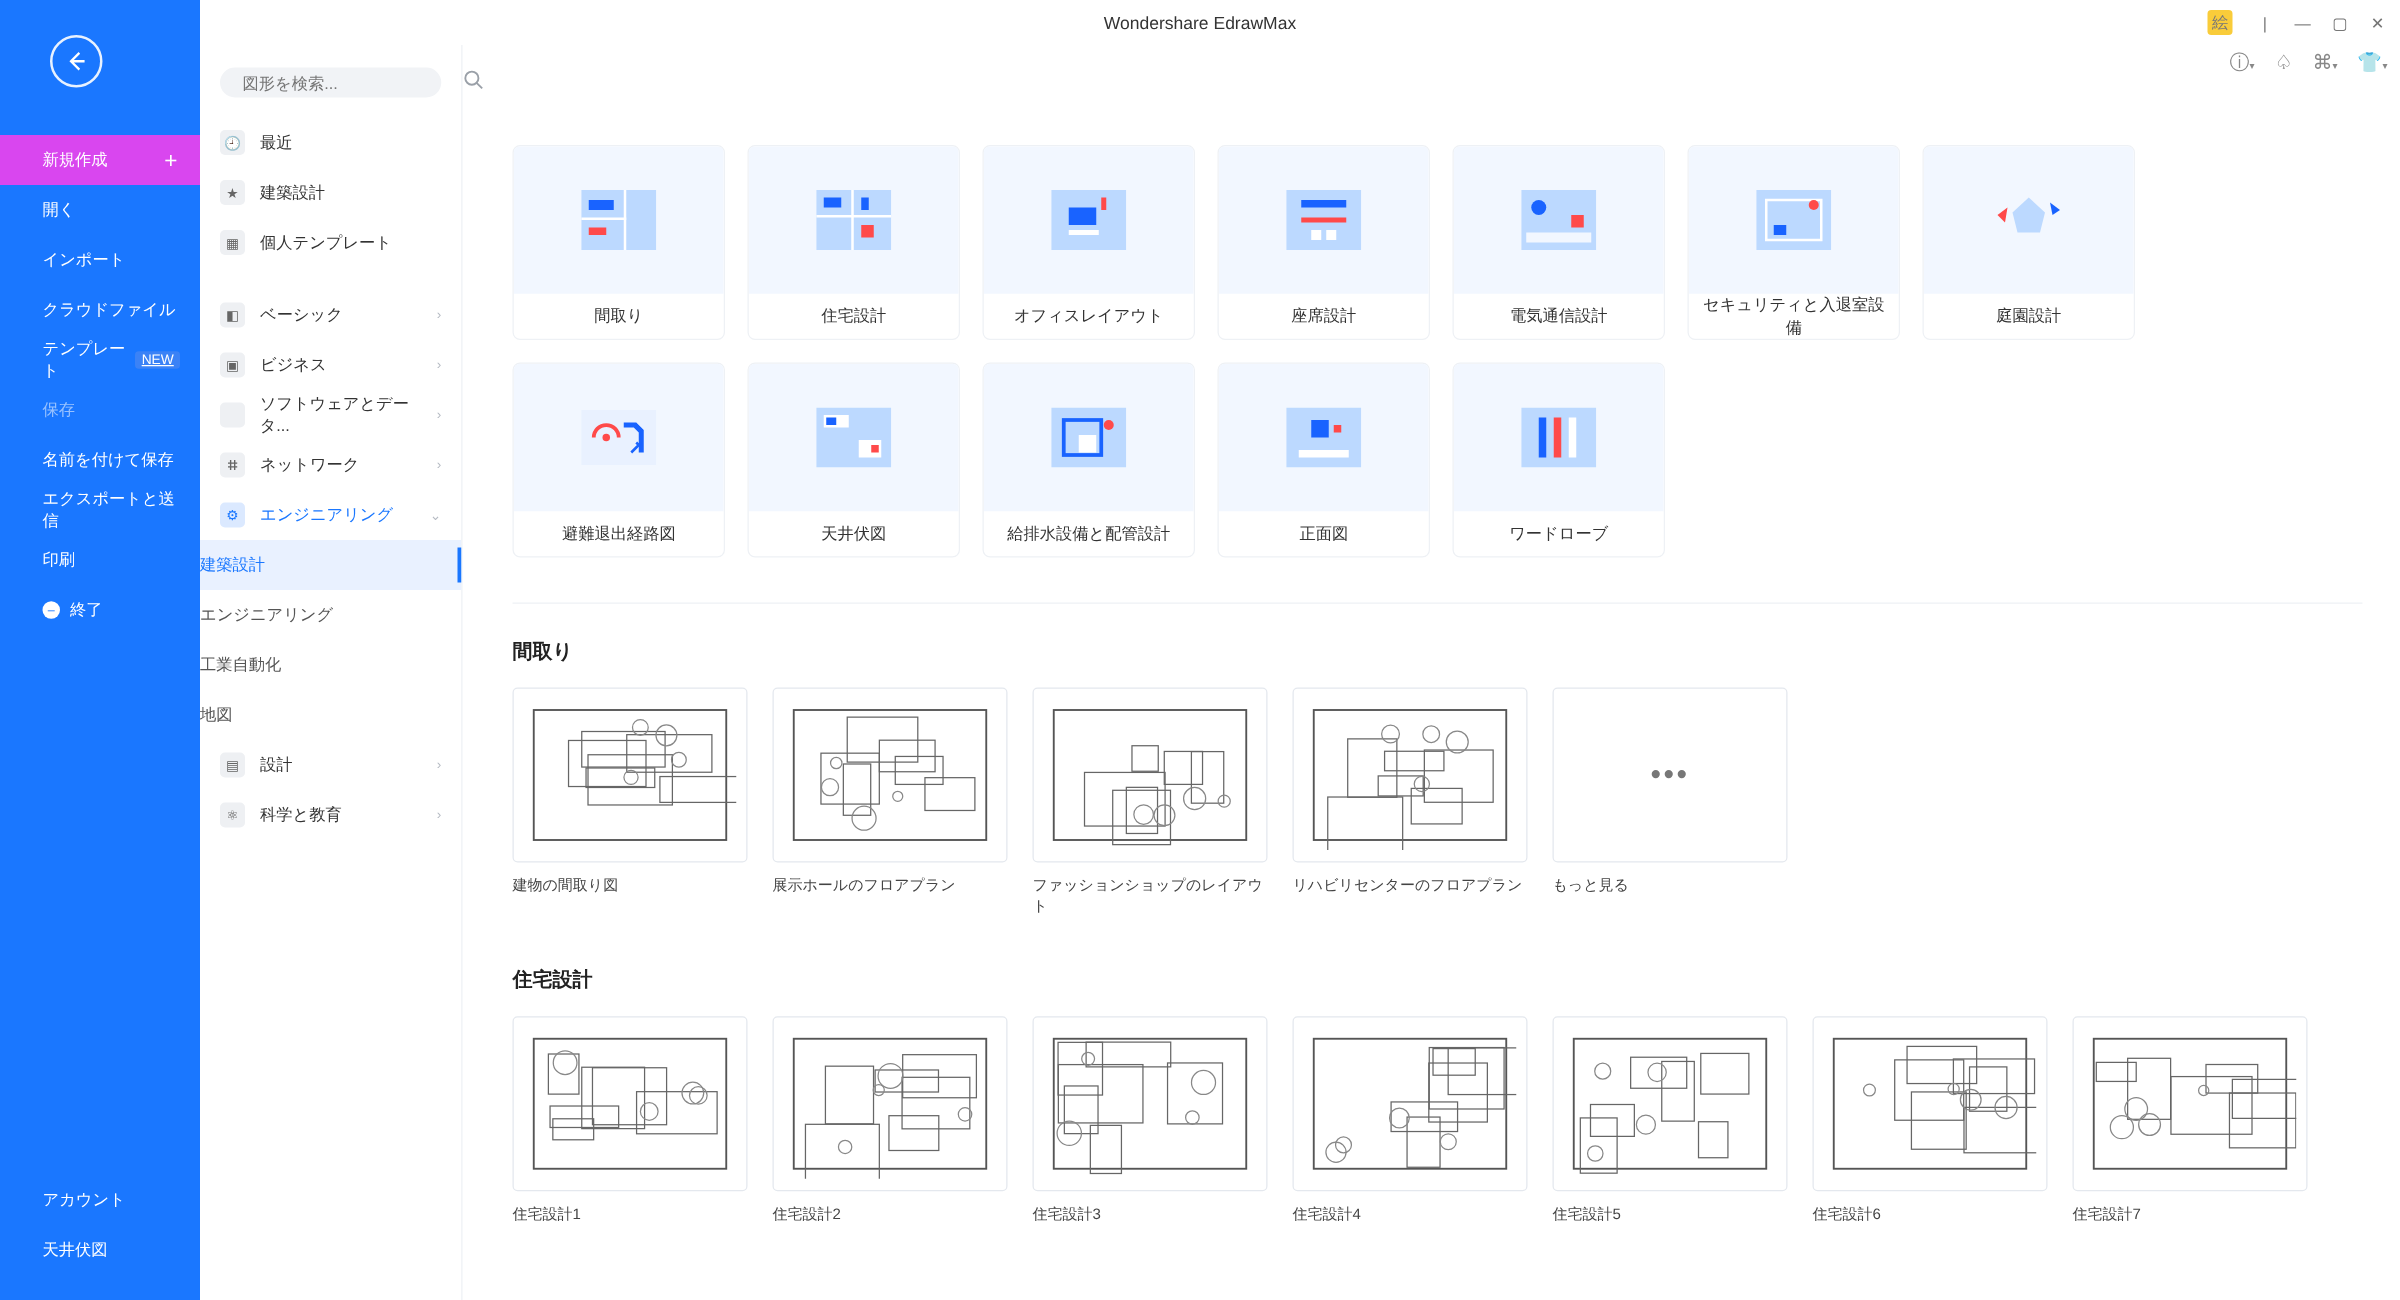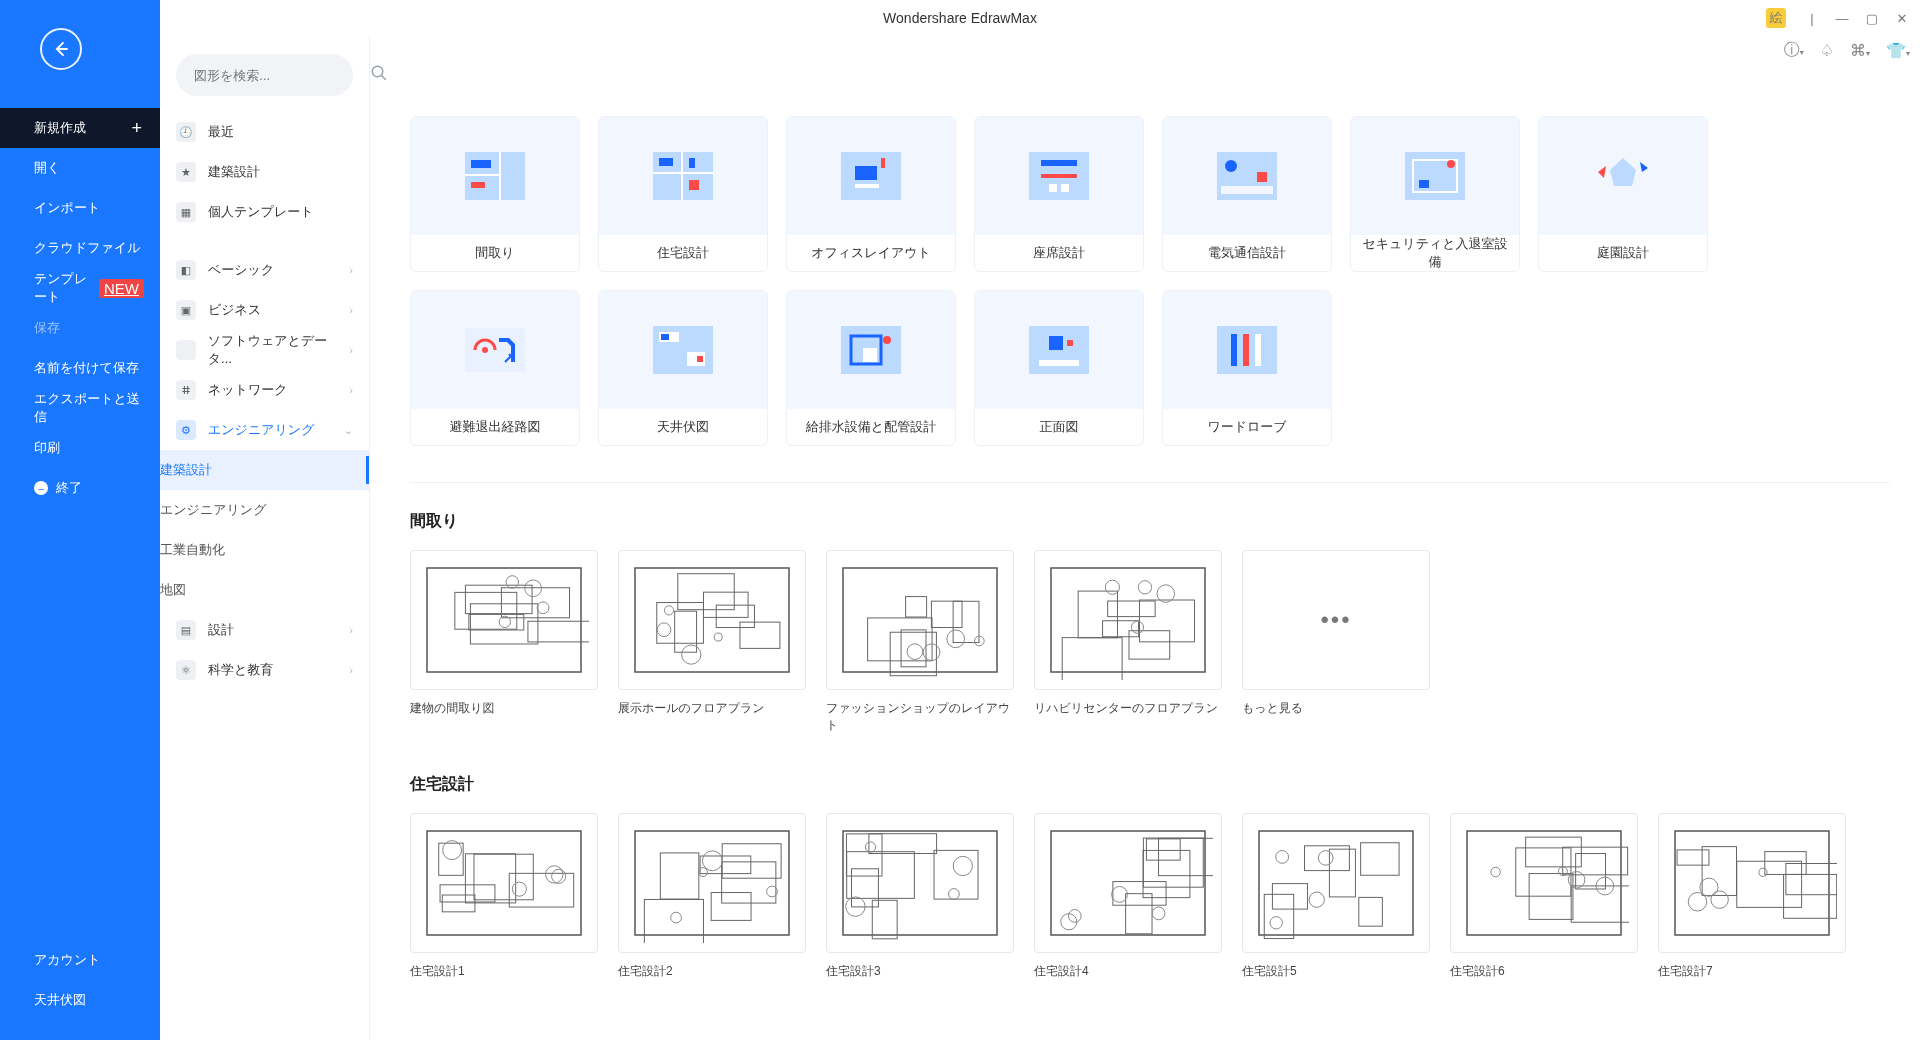--- a/index.html
+++ b/index.html
@@ -15,31 +15,31 @@
 
 .toolbar2 { position:absolute; top:36px; right:10px; height:28px; display:flex; align-items:center; gap:16px; }
 .toolbar2 .ico { color:#888; font-size:16px; cursor:pointer; }
 
 
 .rail { position:absolute; left:0; top:0; bottom:0; width:160px; background:#1a77ff; color:#fff; }
 .back-btn { width:42px; height:42px; border:2px solid rgba(255,255,255,.9); border-radius:50%; display:flex; align-items:center; justify-content:center; margin:28px 0 0 40px; cursor:pointer;}
 .back-btn svg{ stroke:#fff; }
 .rail-list { margin-top:38px; }
 .rail-item { height:40px; display:flex; align-items:center; padding:0 16px 0 34px; font-size:13px; cursor:pointer; position:relative;}
-.rail-item.active { background:#0f172a; }
+.rail-item.active { background:#d946ef; }
 .rail-item .plus { position:absolute; right:18px; font-size:18px; }
 .rail-item.dim { opacity:.55; }
 .rail-item .dot { width:14px; height:14px; border-radius:50%; background:#fff; color:#1a77ff; display:inline-flex; align-items:center; justify-content:center; font-size:10px; margin-right:8px; flex-shrink:0;}
-.badge-new{ background:#ef4444; color:#fff; font-size:15px; padding:1px 5px; border-radius:3px; margin-left:6px;text-decoration:underline;}
+.badge-new{ background:#3b82f6; color:#fff; font-size:11px; padding:1px 5px; border-radius:3px; margin-left:6px;text-decoration:underline;}
 .rail-bottom { position:absolute; bottom:20px; left:0; right:0; }
 .rail-bottom .rail-item{ padding-left:34px;}
 
 
 .catbar { position:absolute; left:160px; top:36px; bottom:0; width:210px; background:#fff; border-right:1px solid #eef1f5; }
-.search { margin:18px 16px 10px; height:42px; background:#f1f3f6; border-radius:21px; display:flex; align-items:center; padding:0 18px; }
+.search { margin:18px 16px 10px; height:24px; background:#f1f3f6; border-radius:21px; display:flex; align-items:center; padding:0 18px; }
 .search input { border:none; background:transparent; outline:none; flex:1; font-size:13px; color:#666; }
 .search .sicon { color:#9aa0a8; }
 .cat-list { margin-top:16px; }
 .cat-row { height:40px; display:flex; align-items:center; padding:0 16px; cursor:pointer; font-size:13px; color:#333; }
 .cat-row .cicon { width:20px; height:20px; border-radius:4px; margin-right:12px; display:inline-flex; align-items:center; justify-content:center; font-size:11px; color:#666; background:#eef0f3;}
 .cat-row .chev { margin-left:auto; color:#b5bac2; font-size:11px;}
 .cat-row.blue { color:#1a77ff; }
 .cat-row.blue .cicon{ background:#dbe9ff; color:#1a77ff;}
 .cat-sep { height:18px; }
 .sub-row { height:40px; display:flex; align-items:center; font-size:13px; color:#555; cursor:pointer; position:relative;}

